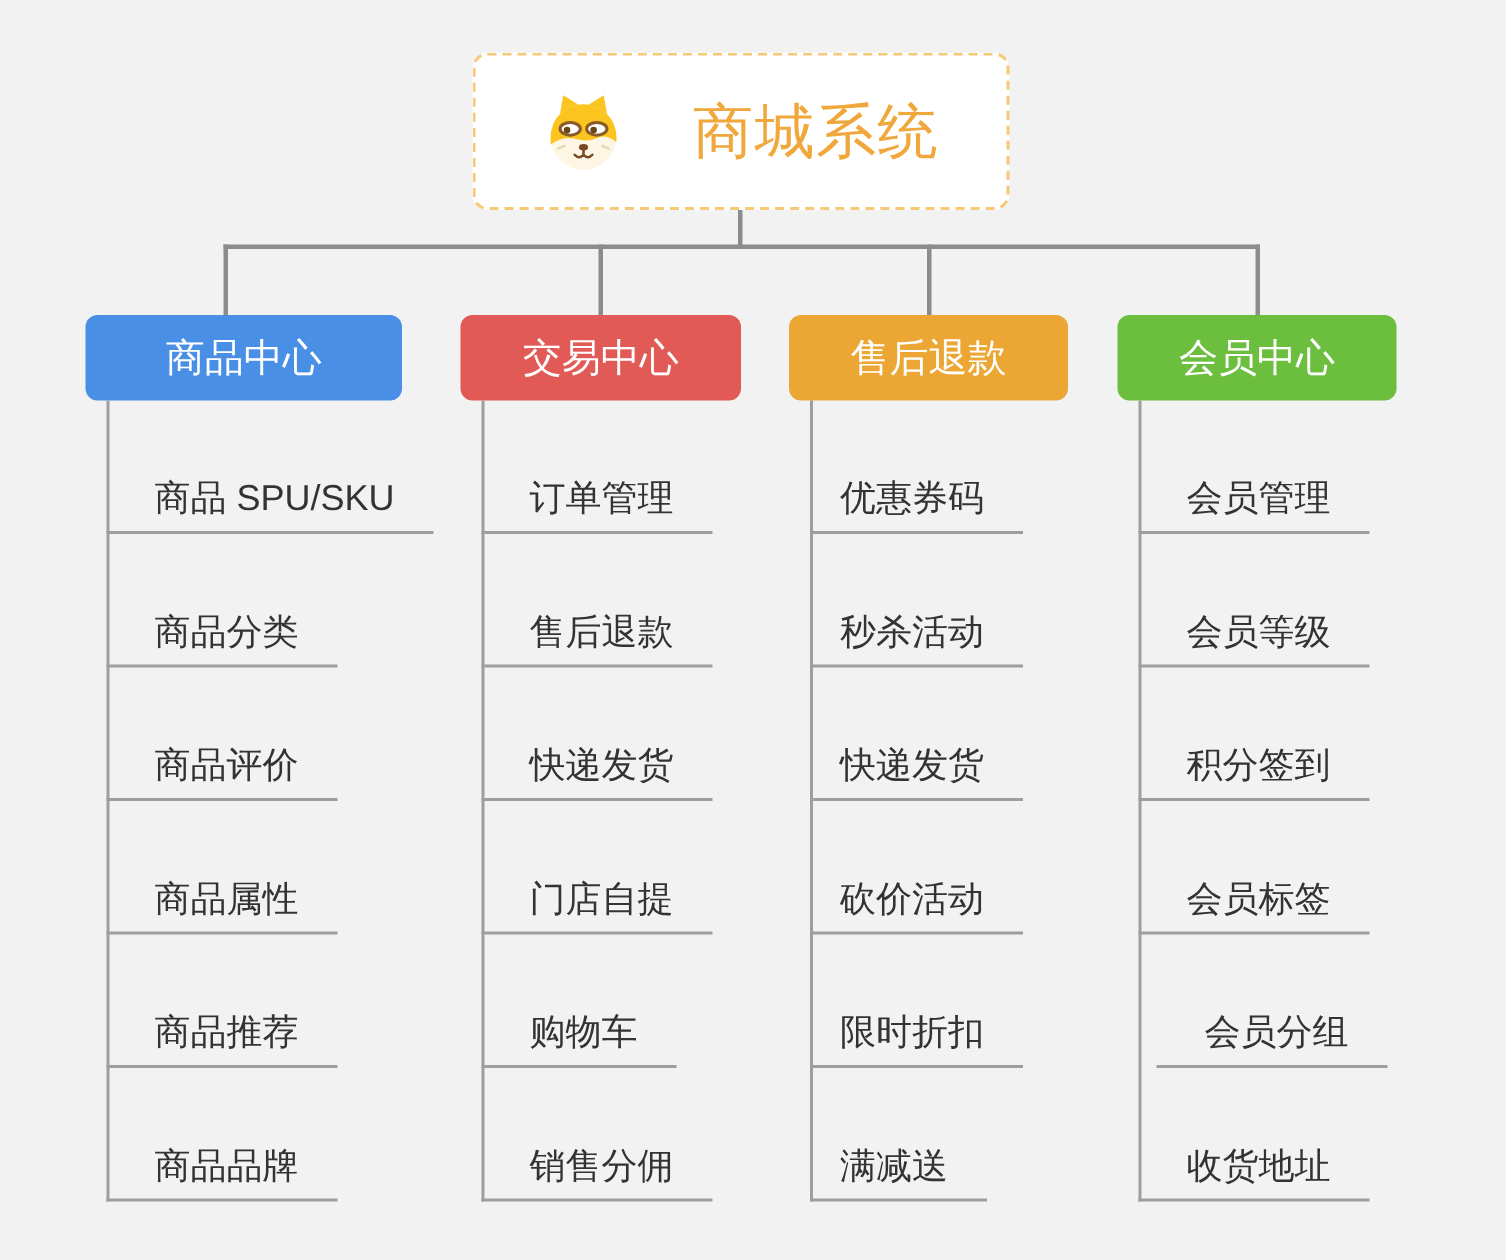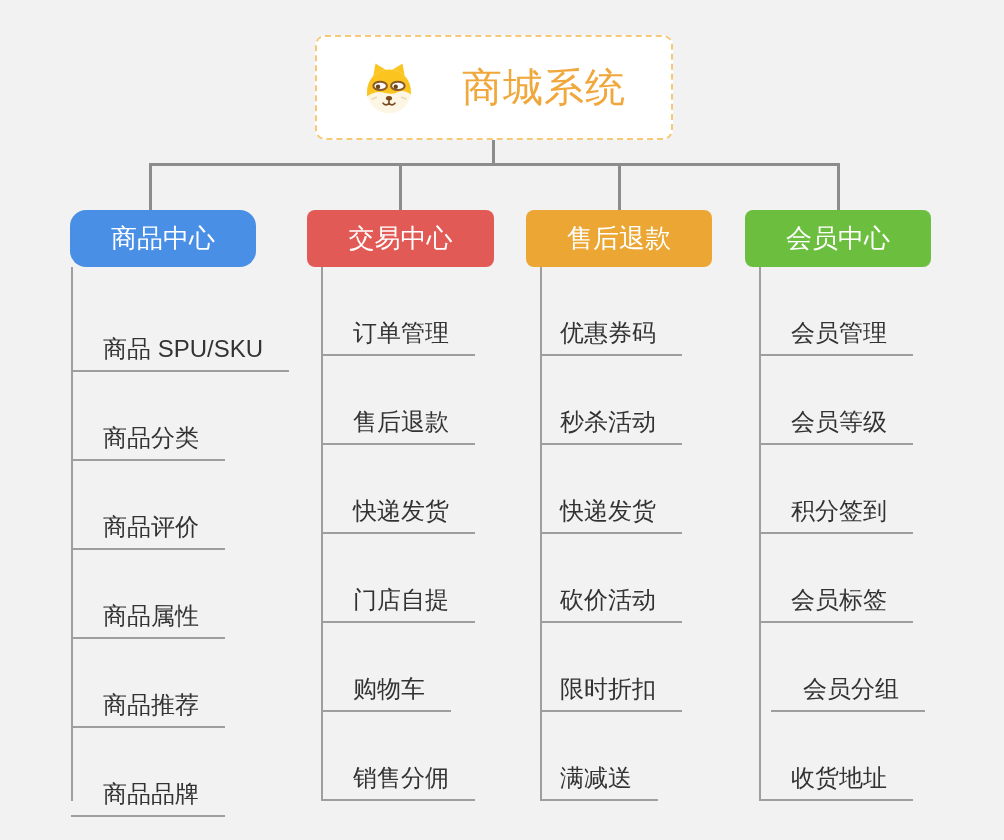--- a/index.html
+++ b/index.html
@@ -32,36 +32,36 @@
   .hbar {left:149px;top:163px;width:691px;height:3px;}
   .drop {top:163px;width:3px;height:47px;}
   .drop-0{left:149px;} .drop-1{left:399px;} .drop-2{left:618px;} .drop-3{left:837px;}
   
   .branch-header{
     position:absolute;top:210px;height:57px;line-height:57px;
     border-radius:8px;
     color:#ffffff;font-size:26px;text-align:center;
     cursor:default;
   }
-  .bh-0{left:70px;width:186px;border-radius:16px;}
+  .bh-0{left:57px;width:211px;}
   .bh-1{left:307px;width:187px;}
   .bh-2{left:526px;width:186px;}
   .bh-3{left:745px;width:186px;}
   
   .vline{position:absolute;top:267px;width:2px;height:534px;background:#9e9e9e;}
   .vl-0{left:71px;} .vl-1{left:321px;} .vl-2{left:540px;} .vl-3{left:759px;}
   
   .leaf{
     position:absolute;
     font-size:24px;line-height:29px;color:#333333;
     padding:0 26px 7px 32px;
     border-bottom:2px solid #9e9e9e;
     white-space:nowrap;
   }
-  .lc-0{left:71px;margin-top:16px;} .lc-1{left:321px;} .lc-2{left:540px;padding-left:20px;} .lc-3{left:759px;}
+  .lc-0{left:71px;} .lc-1{left:321px;} .lc-2{left:540px;padding-left:20px;} .lc-3{left:759px;}
   .lr-0{top:318px;} .lr-1{top:407px;} .lr-2{top:496px;}
   .lr-3{top:585px;} .lr-4{top:674px;} .lr-5{top:763px;}
 </style>
 </head>
 <body>
 
 <div class="canvas" style="background: rgb(242, 242, 242);">
 
   <div class="root-node" style="border-color: rgb(246, 200, 119); gap: 46px;">
     <svg class="dog-icon" viewBox="0 0 64 64" aria-hidden="true">

